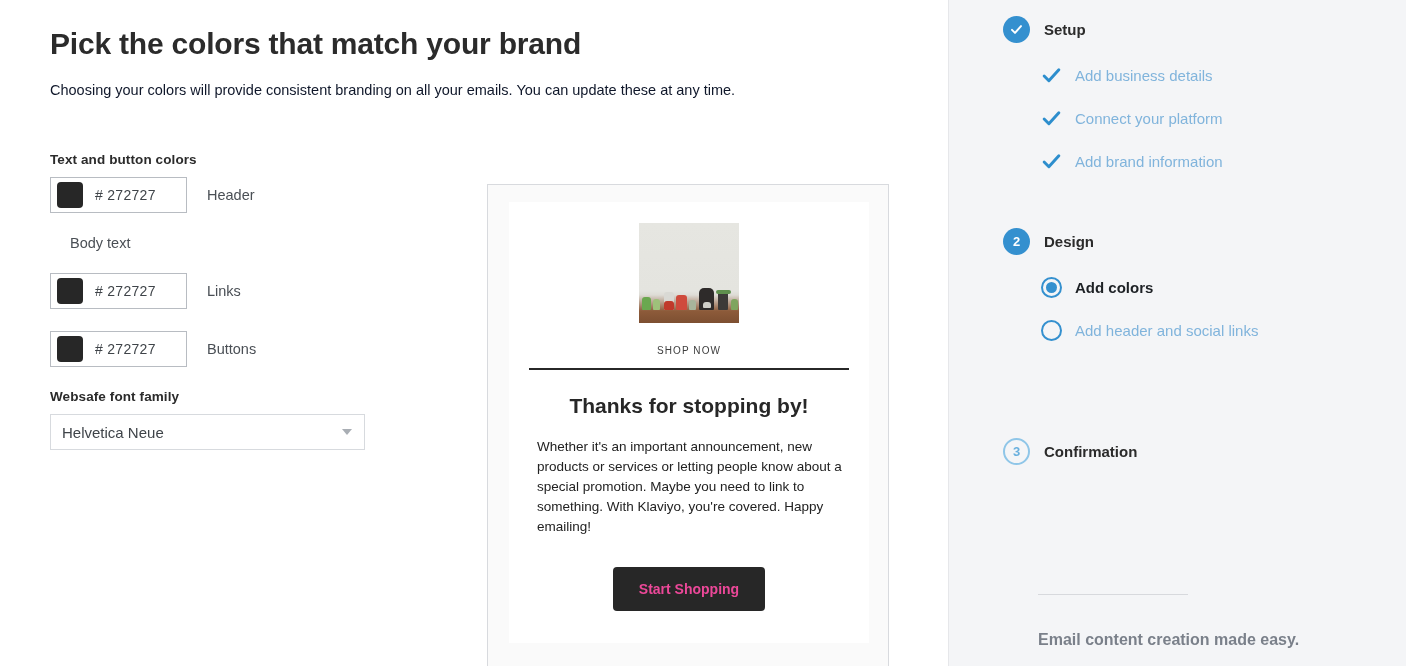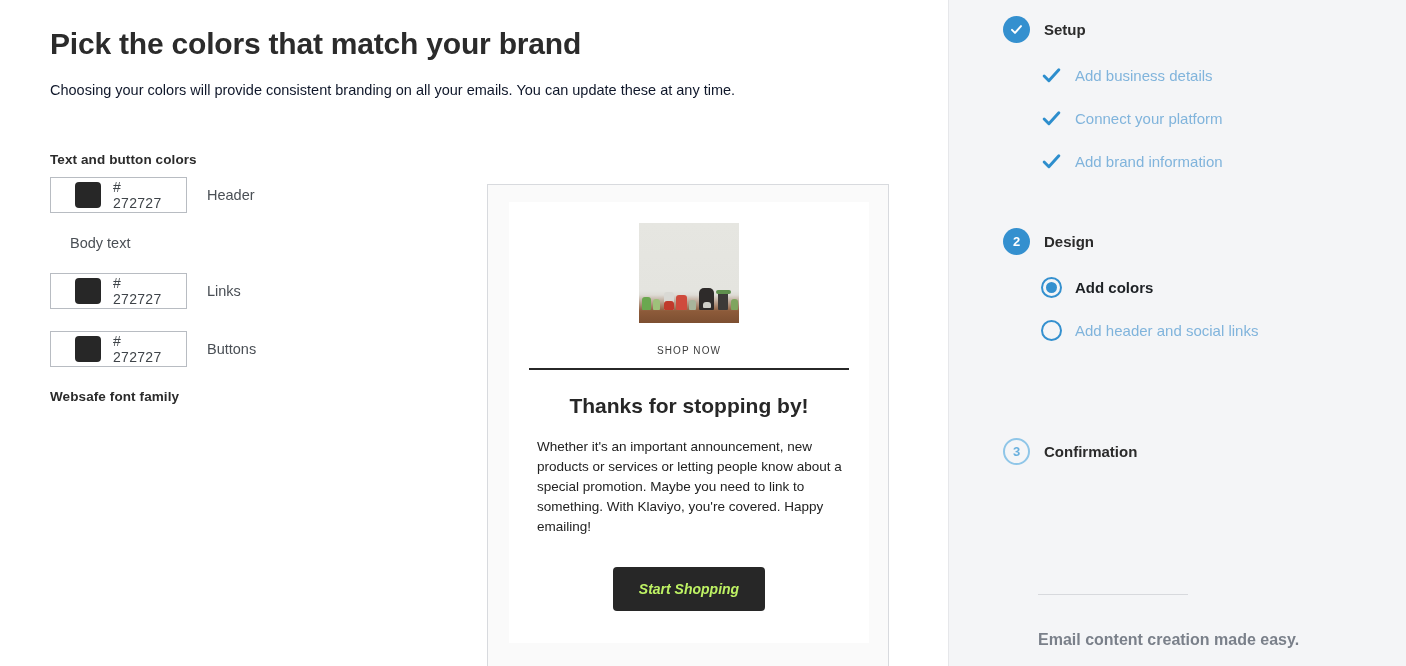--- a/index.html
+++ b/index.html
@@ -37,21 +37,21 @@
   .form-label {
     font-size: 13.5px; font-weight: bold; color: #2b2b2b;
     margin: 0 0 10px 0; letter-spacing: .1px;
   }
   .color-row { display: flex; align-items: center; margin-bottom: 22px; }
   .color-input {
     width: 137px; height: 36px;
     border: 1px solid #b8bcc2;
     background: #fff;
     display: flex; align-items: center;
-    padding: 0 24px;
+    padding: 0 6px;
   }
   .swatch {
     width: 26px; height: 26px;
     border-radius: 4px;
     flex: 0 0 26px;
   }
   .hexval {
     font-size: 14px; color: #3f4449; margin-left: 12px;
     letter-spacing: .3px;
   }
@@ -117,26 +117,25 @@
   .email-h1 {
     margin: 24px 0 0 0; font-size: 21px; font-weight: bold; color: #272727;
   }
   .email-body {
     margin: 19px 0 0 0; text-align: left; padding: 0 7px 0 12px;
     font-size: 13.5px; line-height: 20px; color: #222222;
   }
   .cta-wrap { margin-top: 30px; }
   .cta-button {
     display: inline-block;
-    background: #272727; color: #bef264;
+    background: #272727; color: #ec4899;
     font-size: 14px; font-weight: bold;
     padding: 14px 26px; border-radius: 4px;
     border: none; cursor: pointer;
     font-family: "Liberation Sans", sans-serif;
-    font-style: italic;
   }
 
   
   .sidebar {
     width: 458px; height: 666px; flex: 0 0 458px;
     background: #f4f5f7;
     border-left: 1px solid #e6e7ea;
     position: relative;
   }
   .step { position: absolute; left: 54px; }
@@ -225,20 +224,24 @@
       <div class="color-row">
         <div class="color-input">
           <span class="swatch" style="background:#272727"></span>
           <span class="hexval"># 272727</span>
         </div>
         <span class="color-caption">Buttons</span>
       </div>
 
       <div class="font-block">
         <div class="form-label">Websafe font family</div>
+        <div class="select-box">
+          <span class="select-value">Helvetica Neue</span>
+          <span class="caret"></span>
+        </div>
       </div>
     </div>
 
     <div class="preview-card">
       <div class="preview-inner">
 
         <div class="hero-photo">
           <span class="fig f1"></span>
             <span class="fig f2"></span>
           <span class="fig f3"></span>

